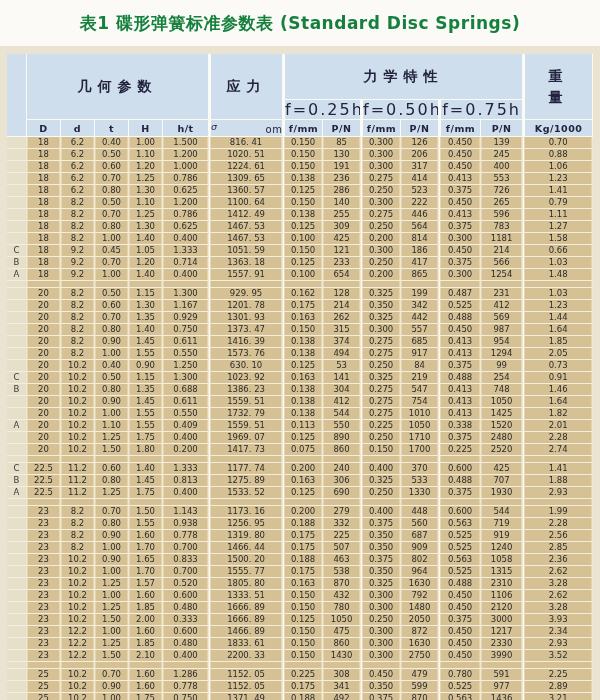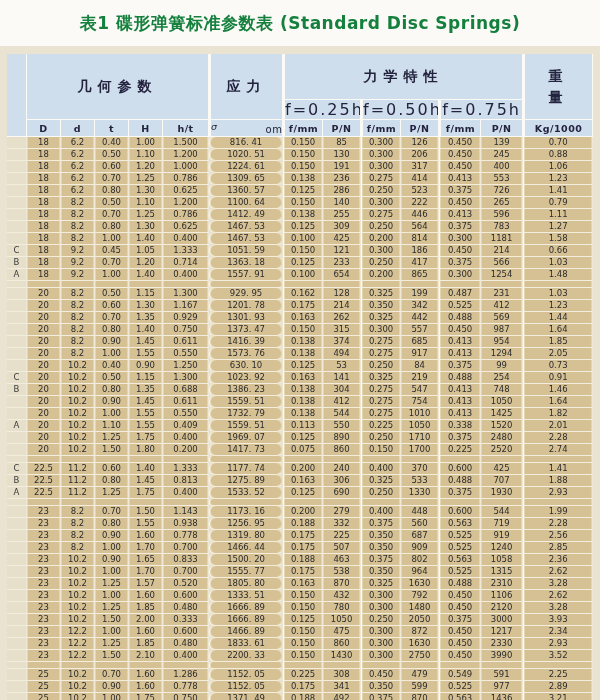--- a/index.html
+++ b/index.html
@@ -49,21 +49,21 @@
   tbody td {
     height: 11px; background: #d6c194; color: #2c2c2c;
     font-size: 8.5px; line-height: 11px; text-align: center;
     border-right: 1px solid #efe8d6; border-bottom: 1px solid #f2eddd;
     box-shadow: inset 1px 0 0 #e4d5ae, inset -1px 0 0 #e4d5ae;
     white-space: nowrap; overflow: hidden;
   }
   tbody td:first-child {
     background: #e6dfca; color: #3a3a3a; box-shadow: none; font-size: 8.5px;
   }
-  tbody td:nth-child(7) { letter-spacing: 0; border-radius: 6px; }
+  tbody td:nth-child(7) { letter-spacing: 0; }
   tbody td:nth-child(7),
   tbody td:nth-child(8),
   tbody td:nth-child(10),
   tbody td:nth-child(12),
   tbody td:nth-child(14) { border-left: 1px solid #fbfaf4; }
   tr.sep td { height: 7px; line-height: 7px; }
 </style>
 </head>
 <body>
 
@@ -867,21 +867,21 @@
     <td>25</td>
     <td>10.2</td>
     <td>0.70</td>
     <td>1.60</td>
     <td>1.286</td>
     <td>1152. 05</td>
     <td>0.225</td>
     <td>308</td>
     <td>0.450</td>
     <td>479</td>
-    <td>0.549</td>
+    <td>0.780</td>
     <td>591</td>
     <td>2.25</td>
   </tr>
           <tr>
     <td></td>
     <td>25</td>
     <td>10.2</td>
     <td>0.90</td>
     <td>1.60</td>
     <td>0.778</td>

